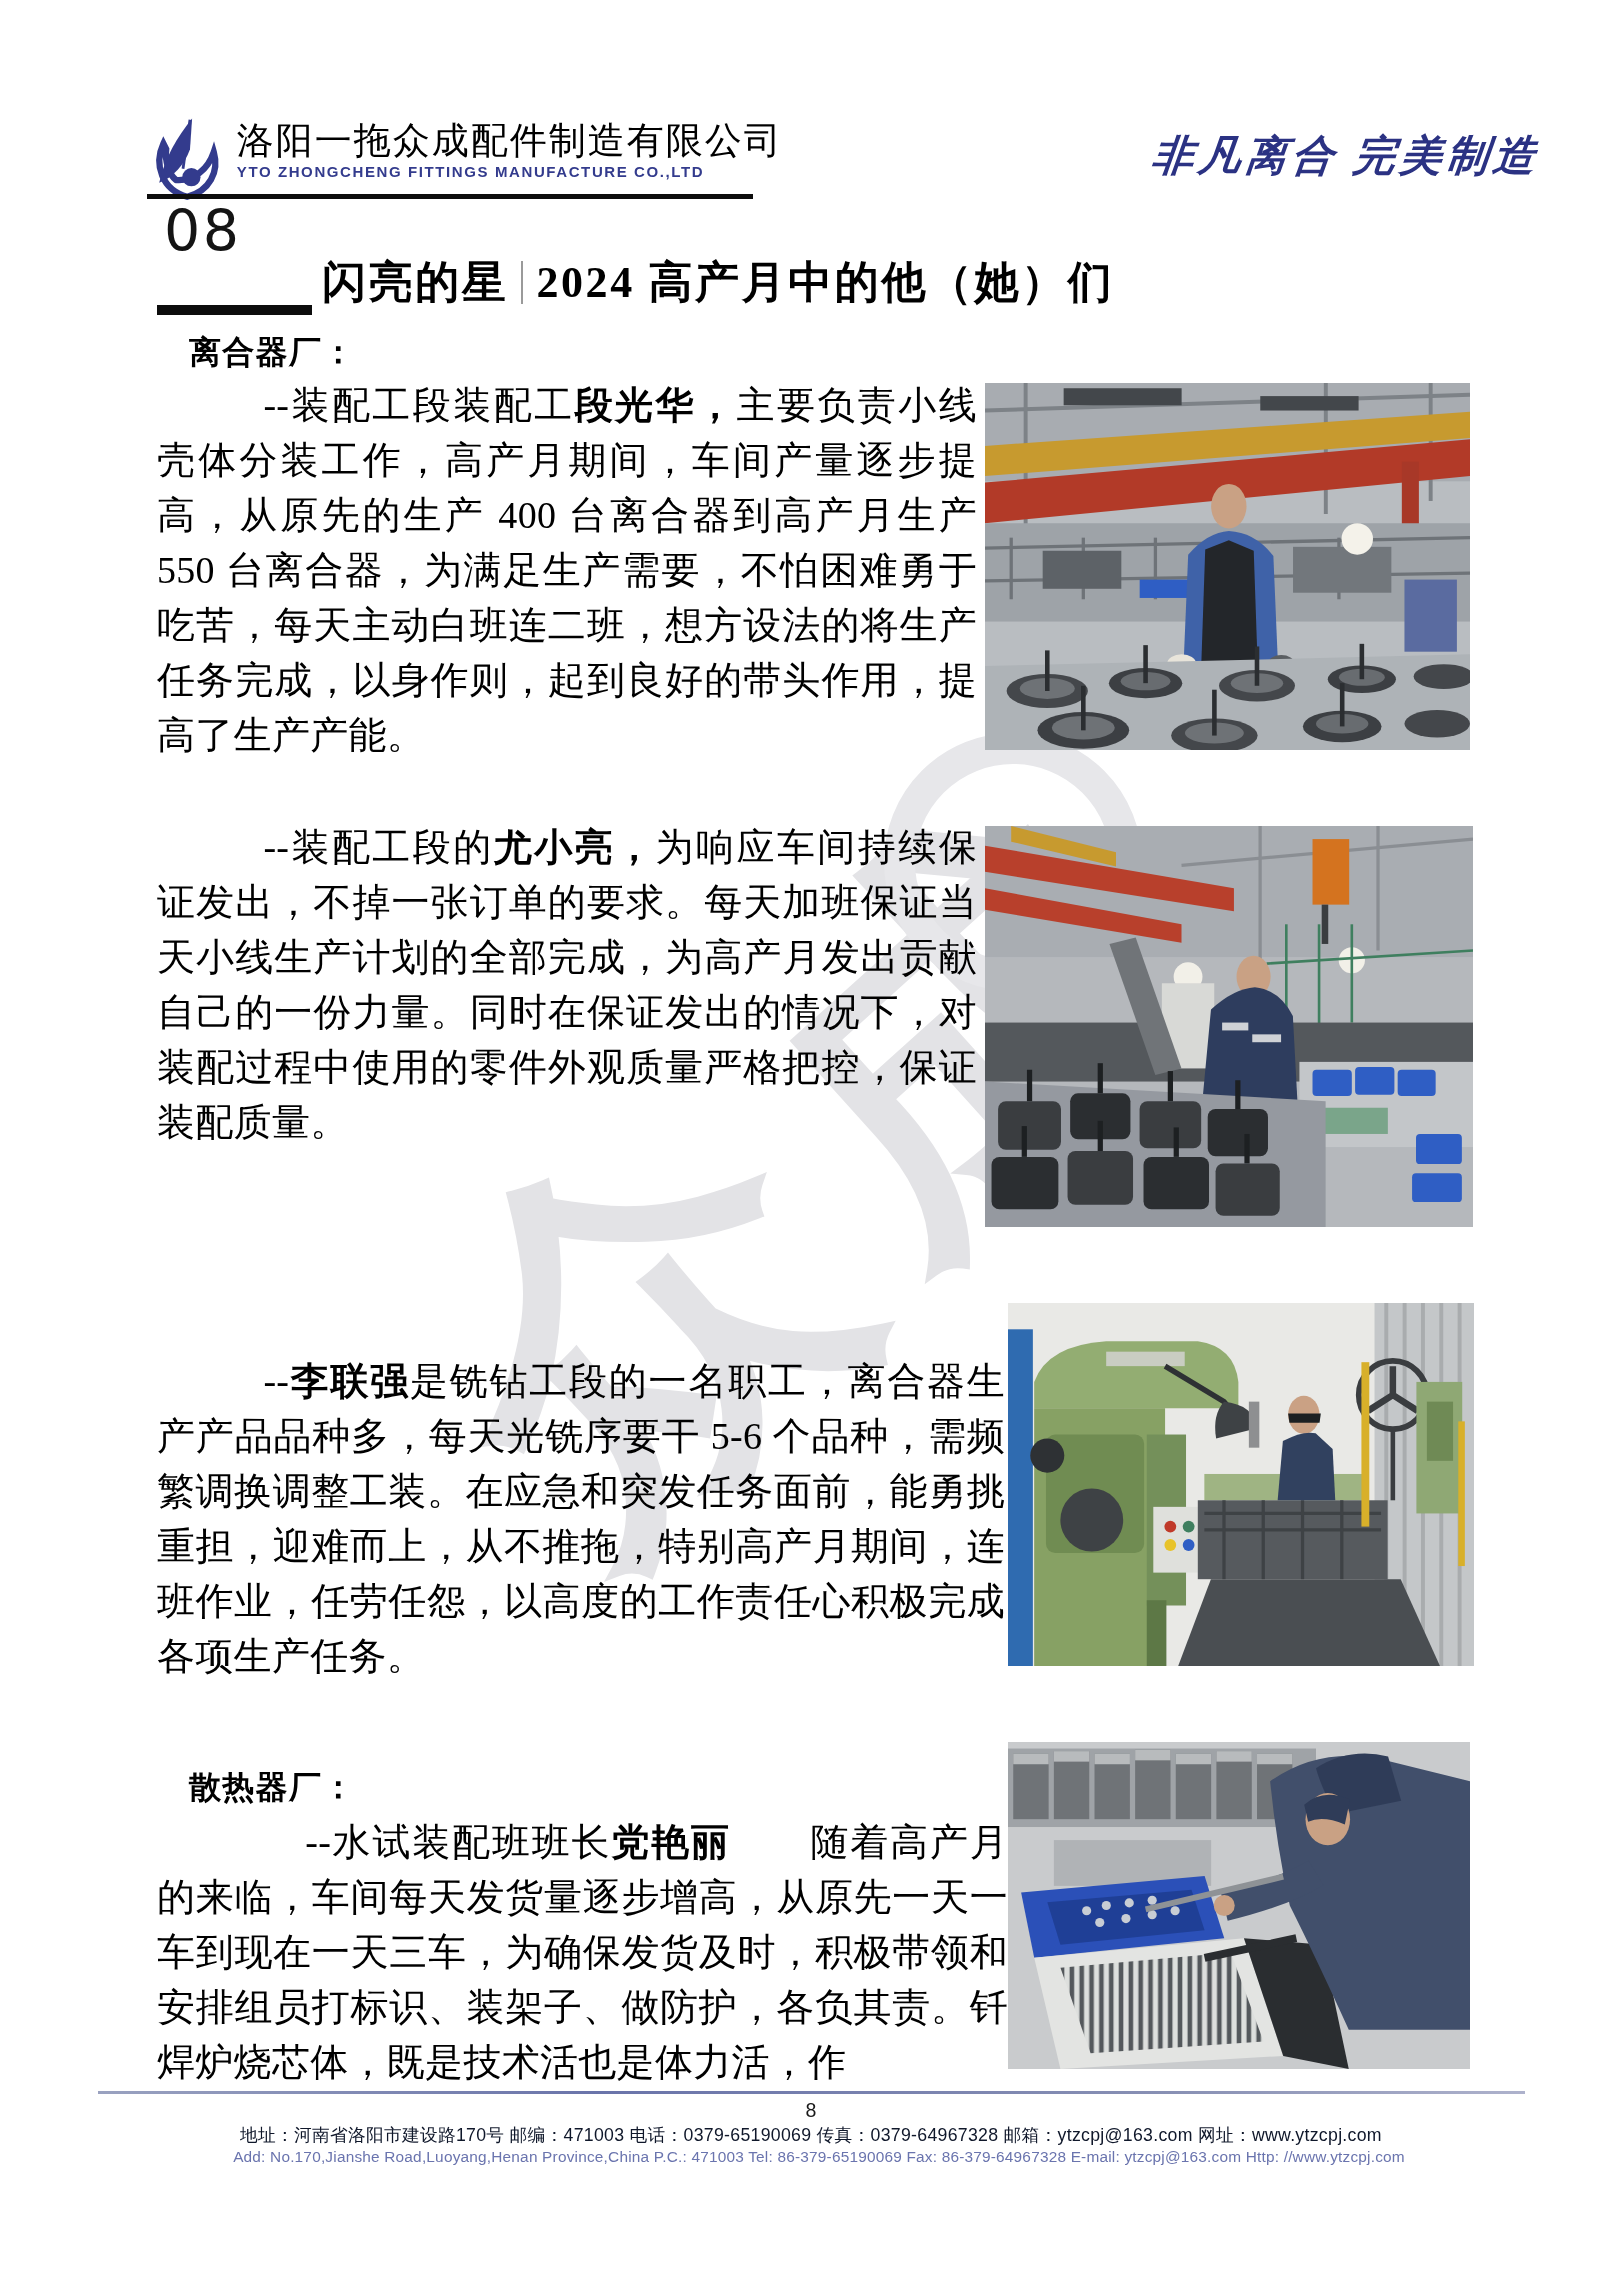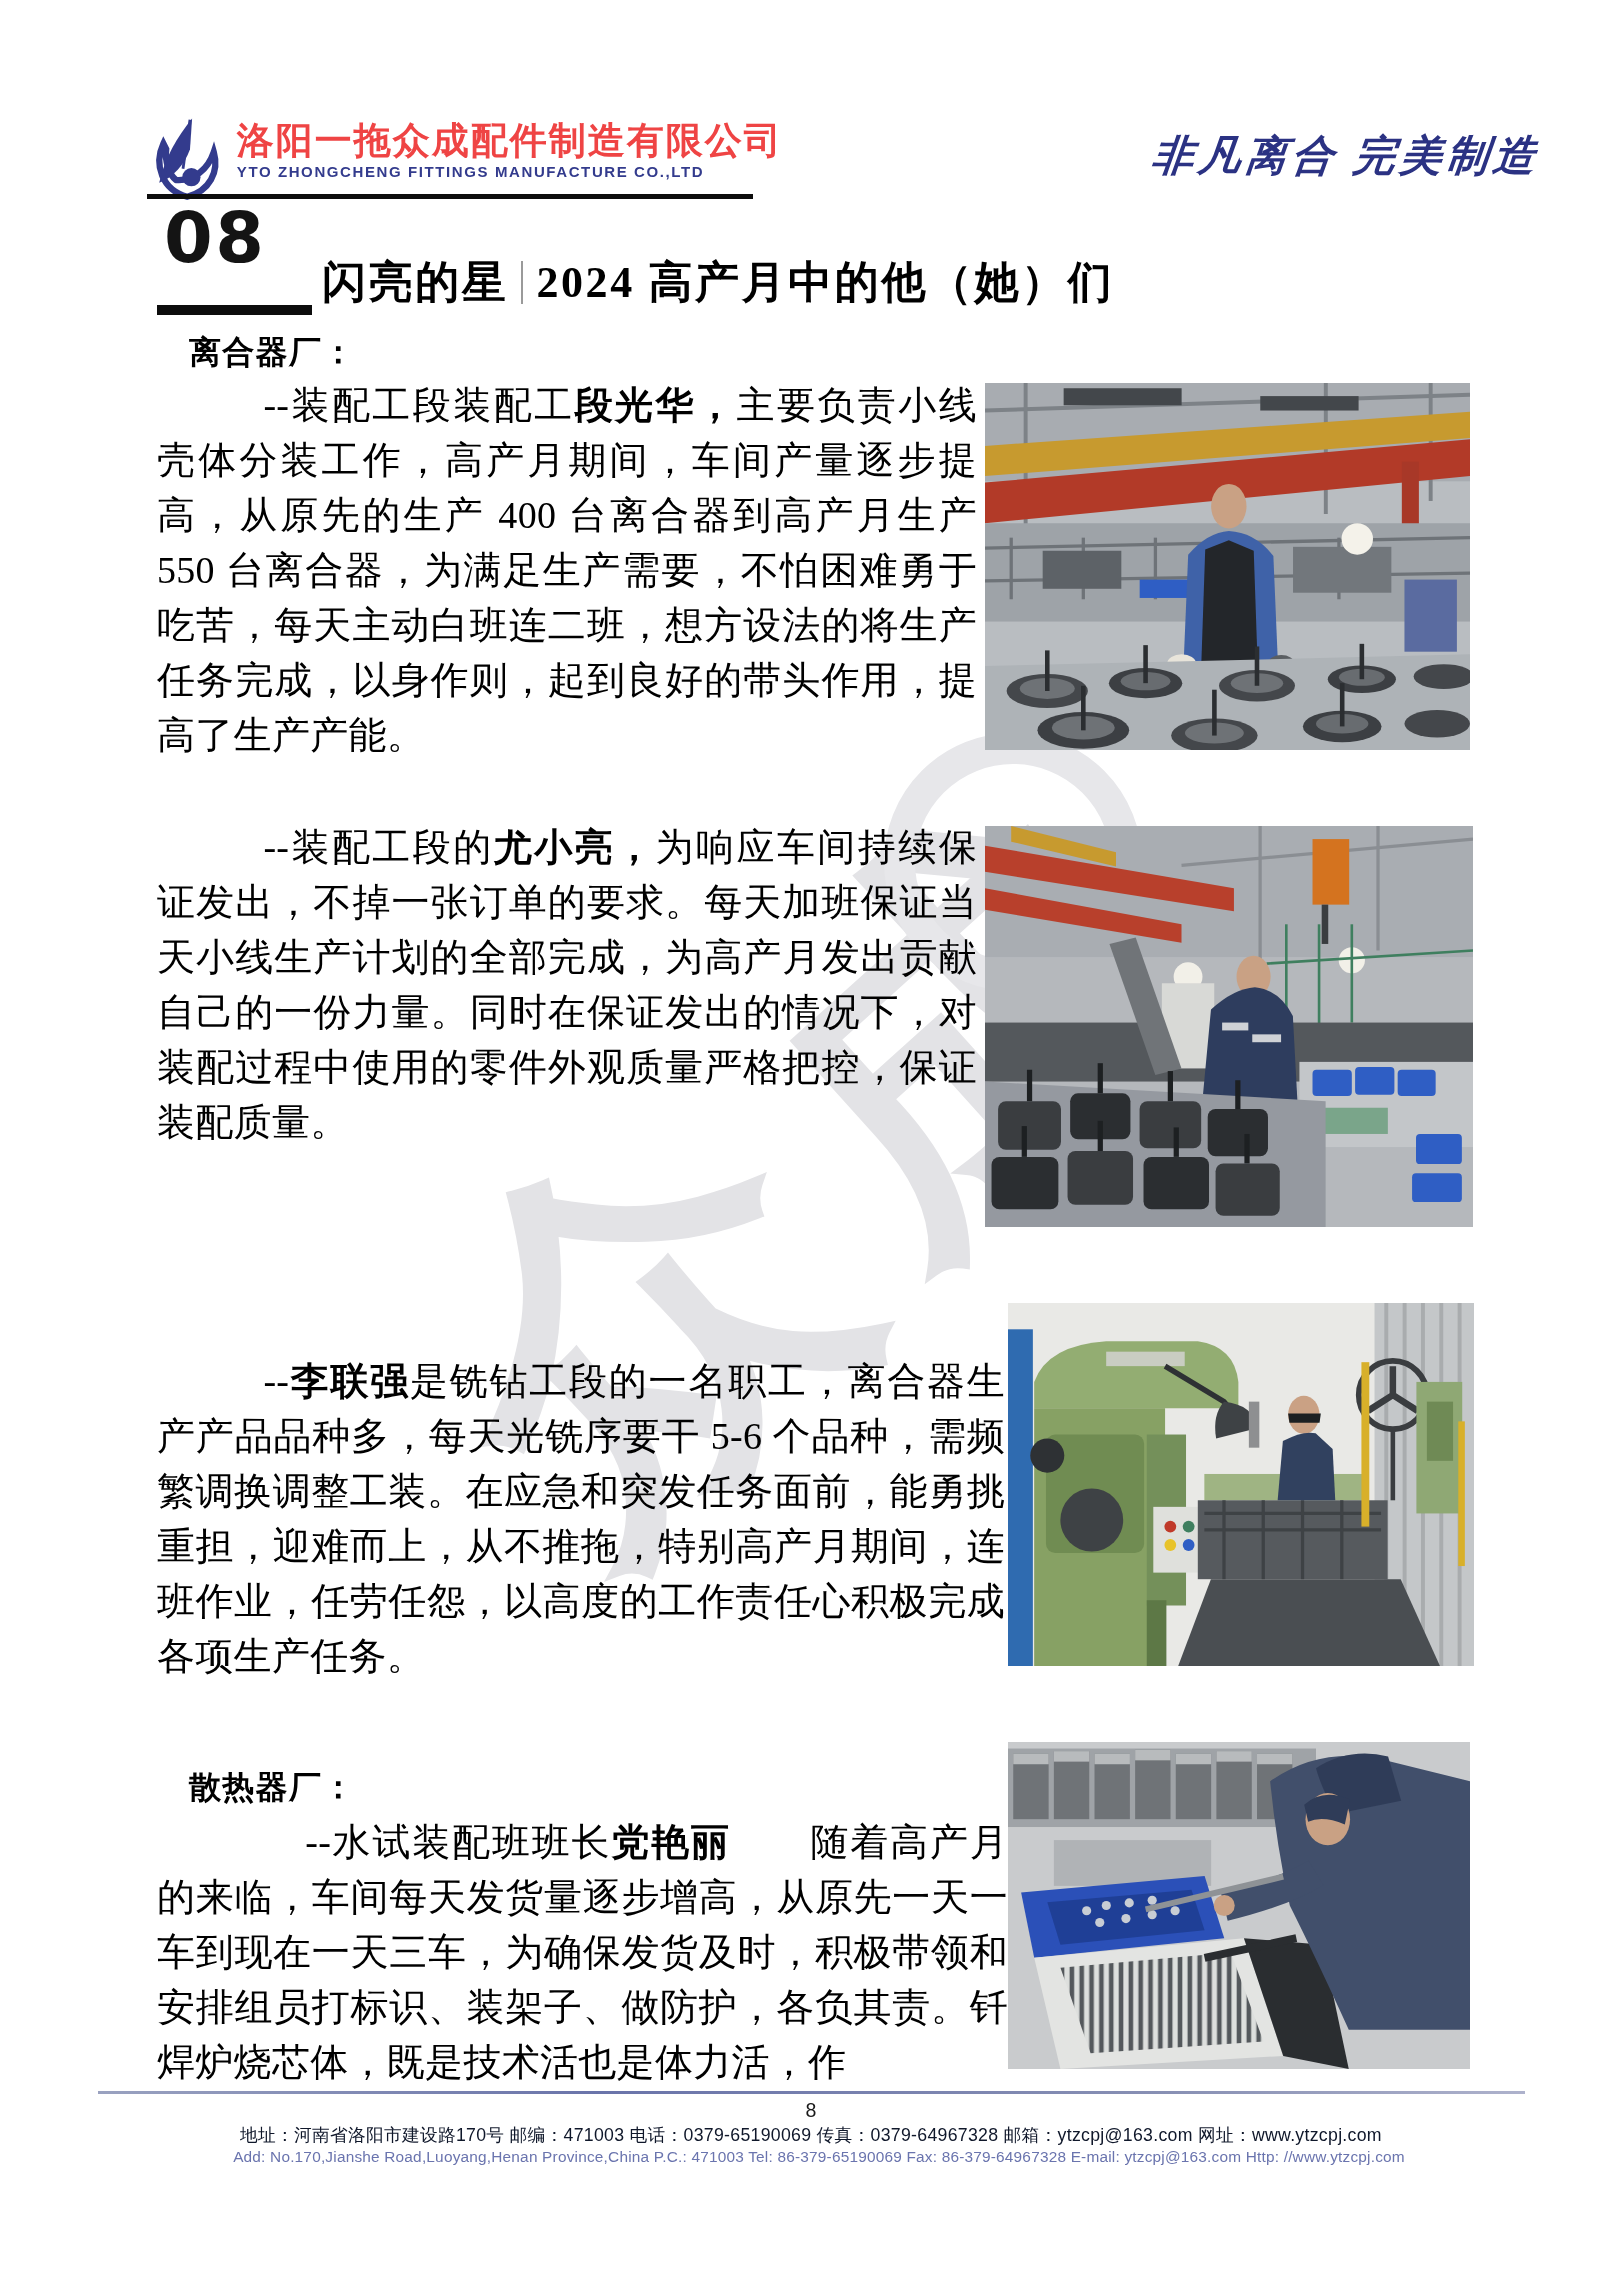--- a/index.html
+++ b/index.html
@@ -24,37 +24,37 @@
   .watermark-ring{
     position:absolute;left:884px;top:733px;width:196px;height:196px;
     border:31px solid #e7e7ea;border-radius:50%;z-index:0;
   }
   
   .logo-block{position:absolute;left:148px;top:117px;display:flex;z-index:3;}
   .logo-mark{width:77px;height:80px;flex:0 0 auto;}
   .logo-texts{margin-left:11.8px;padding-top:5.2px;}
   .logo-cn{
     font-family:"Liberation Sans","DejaVu Sans",sans-serif;
-    font-size:37px;font-weight:bold;color:#ef4444;letter-spacing:2px;line-height:1.0;
+    font-size:37px;font-weight:normal;color:#000000;letter-spacing:2px;line-height:1.0;
   }
   .logo-en{
     font-family:"Liberation Sans","DejaVu Sans",sans-serif;
     font-size:15px;font-weight:bold;color:#333b8d;letter-spacing:1.6px;margin-top:4px;
   }
   .logo-rule{position:absolute;left:147px;top:194px;width:606px;height:4.6px;background:#0d0d0d;z-index:3;}
   .slogan{
     position:absolute;right:82px;top:128px;z-index:3;
     font-size:42px;font-weight:bold;font-style:italic;color:#2b3283;
     letter-spacing:4.6px;transform:skewX(-6deg);white-space:nowrap;
   }
   
   .big-no{
     position:absolute;left:164px;top:202px;z-index:3;
     font-family:"DejaVu Sans","Liberation Sans",sans-serif;
-    font-weight:700;font-size:70px;line-height:1.05;color:#141414;letter-spacing:2.6px;
+    font-weight:400;font-size:57px;line-height:1.05;color:#141414;letter-spacing:2.6px;
   }
   .big-no-rule{position:absolute;left:157px;top:305px;width:155px;height:9.8px;background:#0d0d0d;z-index:3;}
   .headline{
     position:absolute;left:322px;top:253px;z-index:3;
     display:flex;align-items:center;gap:13px;white-space:nowrap;
   }
   .headline .t{font-size:44px;font-weight:bold;color:#000;letter-spacing:2.6px;}
   .headline .divider{width:2px;height:43px;background:#9a9a9a;}
   
   .sec-heading{

